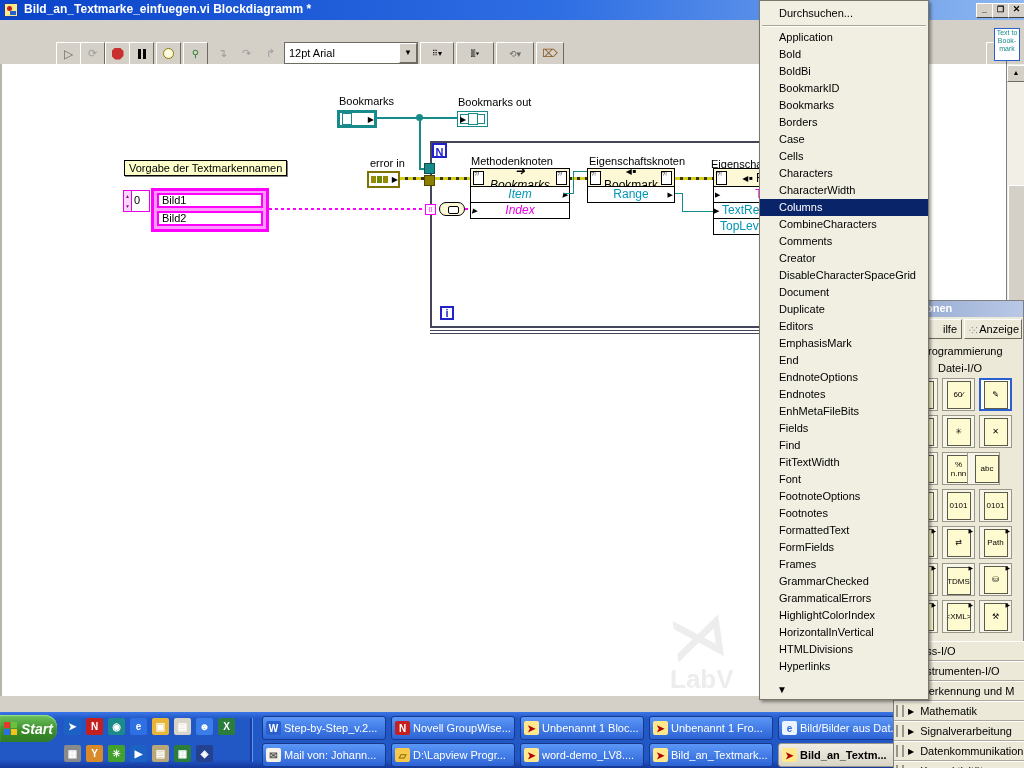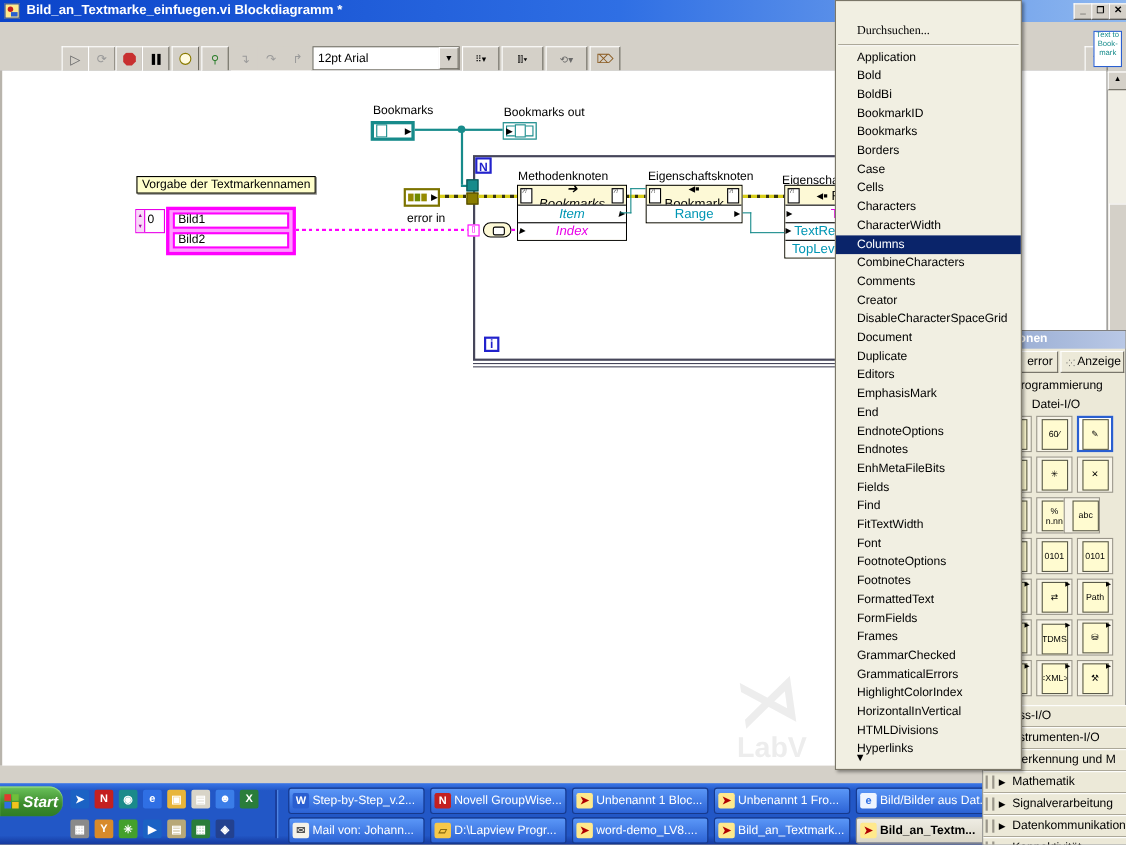--- a/index.html
+++ b/index.html
@@ -167,21 +167,21 @@
     <span class="lbl" style="left:456px;top:32px;">Bookmarks out</span>
     <span class="term" style="left:455px;top:47px;width:31px;height:16px;border:1px solid #178b8b;box-shadow:inset 0 0 0 2px #fff,inset 0 0 0 3px #178b8b;">
       <span style="font-size:8px;margin-left:2px;">▶</span>
       <span class="pageglyph"></span>
     </span>
     <div class="wire-teal" style="left:375px;top:53px;width:80px;height:2px;"></div>
     <div class="abs" style="left:414px;top:50px;width:7px;height:7px;background:#178b8b;border-radius:50%;"></div>
     <div class="wire-teal" style="left:417px;top:54px;width:2px;height:50px;"></div>
     <div class="wire-teal" style="left:417px;top:104px;width:6px;height:2px;"></div>
 
-    <span class="lbl" style="left:368px;top:93px;margin-top:36px;">error in</span>
+    <span class="lbl" style="left:368px;top:93px;">error in</span>
     <span class="term" style="left:365px;top:107px;width:33px;height:17px;border:2px solid #7c7300;">
       <span style="display:flex;gap:1px;margin-left:2px;">
         <span style="width:5px;height:7px;background:#958a00;"></span>
           <span style="width:5px;height:7px;background:#6f8a00;"></span>
           <span style="width:5px;height:7px;background:#958a00;"></span>
       </span>
       <span style="margin-left:auto;font-size:8px;">▶</span>
     </span>
 
     <div class="abs" style="left:428px;top:77px;width:340px;height:187px;border:2px solid #46465a;box-sizing:border-box;"></div>
@@ -295,21 +295,21 @@
           <span class="ticn" style="background:#ffe98c;color:#b00000;">➤</span>
           <span>Bild_an_Textmark...</span>
         </span><span class="taskbtn active" style="left: 778px; top: 31px;">
           <span class="ticn" style="background:#ffe98c;color:#b00000;">➤</span>
           <span>Bild_an_Textm...</span>
         </span></span>
   </div>
 
   <div class="abs" id="palette">
     <div id="pal-title">onen</div>
-    <span class="palbtn" style="left:7px;top:18px;width:61px;">error</span>
+    <span class="palbtn" style="left:7px;top:18px;width:61px;">ilfe</span>
     <span class="palbtn" style="left:70px;top:18px;width:58px;justify-content:flex-start;">
       <span style="font-size:8px;margin-right:2px;color:#555;">⁖⁖</span>
       <span>Anzeige</span>
     </span>
     <span class="abs" style="left:34px;top:44px;">rogrammierung</span>
     <span class="abs" style="left:44px;top:61px;">Datei-I/O</span>
     <span id="palgrid"><span class="pcell" style="left: 11px; top: 77px;">
           <span class="pg"></span>
         </span><span class="pcell" style="left: 48px; top: 77px;">
           <span class="pg">60⁄</span>
@@ -386,21 +386,21 @@
           <span class="arr">▶</span>
           <span>Datenkommunikation</span>
         </div><div class="pcat" style="top: 460px;">
           <span class="grip"></span>
           <span class="arr">▶</span>
           <span>Konnektivität</span>
         </div></span>
   </div>
 
   <div class="abs" id="ctxmenu">
-    <div class="mi" style="margin-top:19px;font-family:Liberation Serif, serif;">Durchsuchen...</div>
+    <div class="mi" style="margin-top:4px;">Durchsuchen...</div>
     <div class="msep"></div>
     <div id="ctxitems">
         <div class="mi">Application</div>
         <div class="mi">Bold</div>
         <div class="mi">BoldBi</div>
         <div class="mi">BookmarkID</div>
         <div class="mi">Bookmarks</div>
         <div class="mi">Borders</div>
         <div class="mi">Case</div>
         <div class="mi">Cells</div>

